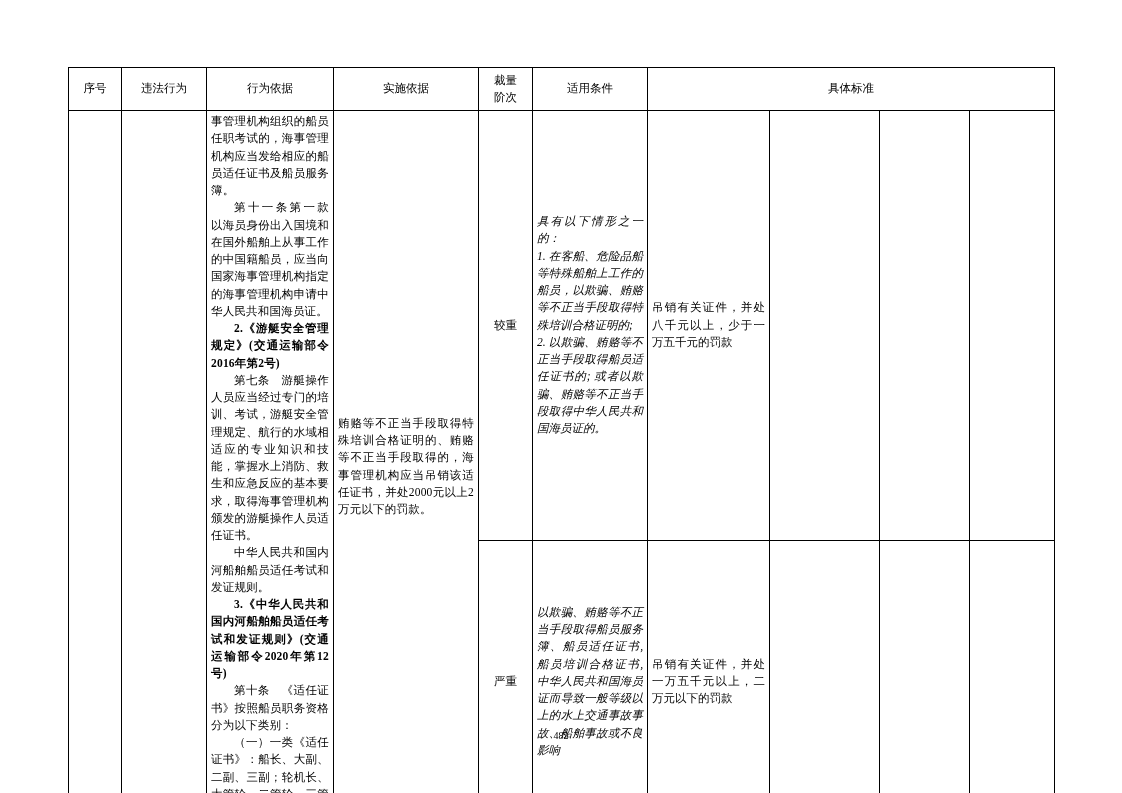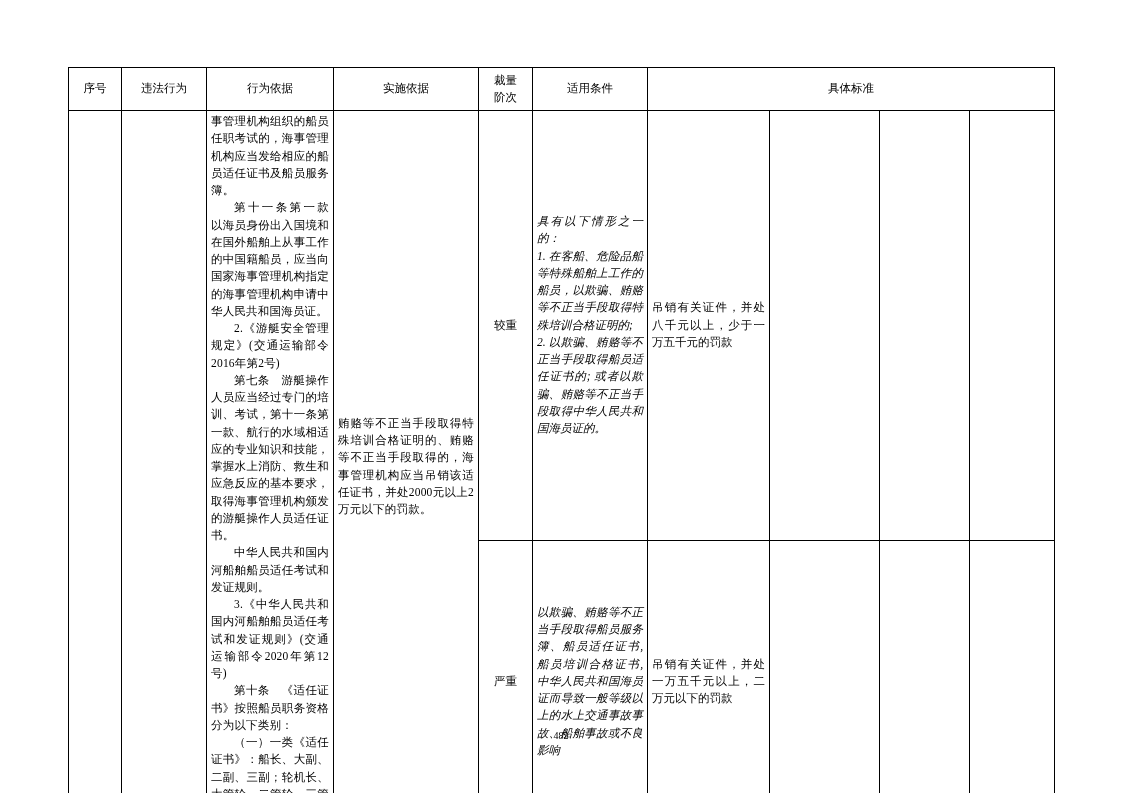--- a/index.html
+++ b/index.html
@@ -70,21 +70,21 @@
   }
   .para {
     margin: 0;
     text-align: justify;
     text-justify: inter-ideograph;
   }
   .indent2 {
     text-indent: 2em;
   }
   .bold {
-    font-weight: normal;
+    font-weight: bold;
   }
   .cell-pad {
     padding: 3px 5px 3px 5px;
   }
   .level-label {
     text-align: center;
     font-size: 11.5px;
   }
   .cond-text {
     font-size: 11.3px;
@@ -144,21 +144,21 @@
       </tr>
     </thead>
     <tbody>
       <tr class="row1-height">
         <td rowspan="2" class="body-cell"></td>
         <td rowspan="2" class="body-cell"></td>
         <td rowspan="2" class="body-cell cell-pad">
           <p class="para">事管理机构组织的船员任职考试的，海事管理机构应当发给相应的船员适任证书及船员服务簿。</p>
           <p class="para indent2">第十一条第一款　以海员身份出入国境和在国外船舶上从事工作的中国籍船员，应当向国家海事管理机构指定的海事管理机构申请中华人民共和国海员证。</p>
           <p class="para indent2 bold">2.《游艇安全管理规定》(交通运输部令2016年第2号)</p>
-          <p class="para indent2">第七条　游艇操作人员应当经过专门的培训、考试，第十一条第一款、航行的水域相适应的专业知识和技能，掌握水上消防、救生和应急反应的基本要求，取得海事管理机构颁发的游艇操作人员适任证书。</p>
+          <p class="para indent2">第七条　游艇操作人员应当经过专门的培训、考试，游艇安全管理规定、航行的水域相适应的专业知识和技能，掌握水上消防、救生和应急反应的基本要求，取得海事管理机构颁发的游艇操作人员适任证书。</p>
           <p class="para indent2">中华人民共和国内河船舶船员适任考试和发证规则。</p>
           <p class="para indent2 bold">3.《中华人民共和国内河船舶船员适任考试和发证规则》(交通运输部令2020年第12号)</p>
           <p class="para indent2">第十条　《适任证书》按照船员职务资格分为以下类别：</p>
           <p class="para indent2">（一）一类《适任证书》：船长、大副、二副、三副；轮机长、大管轮、二管轮、三管轮；</p>
         </td>
         <td rowspan="2" class="body-cell cell-pad">
           <p class="para">贿赂等不正当手段取得特殊培训合格证明的、贿赂等不正当手段取得的，海事管理机构应当吊销该适任证书，并处2000元以上2万元以下的罚款。</p>
         </td>
         <td class="mid center level-label">较重</td>
         <td class="mid cond-text cell-pad" style="white-space: pre-line;">具有以下情形之一的：

